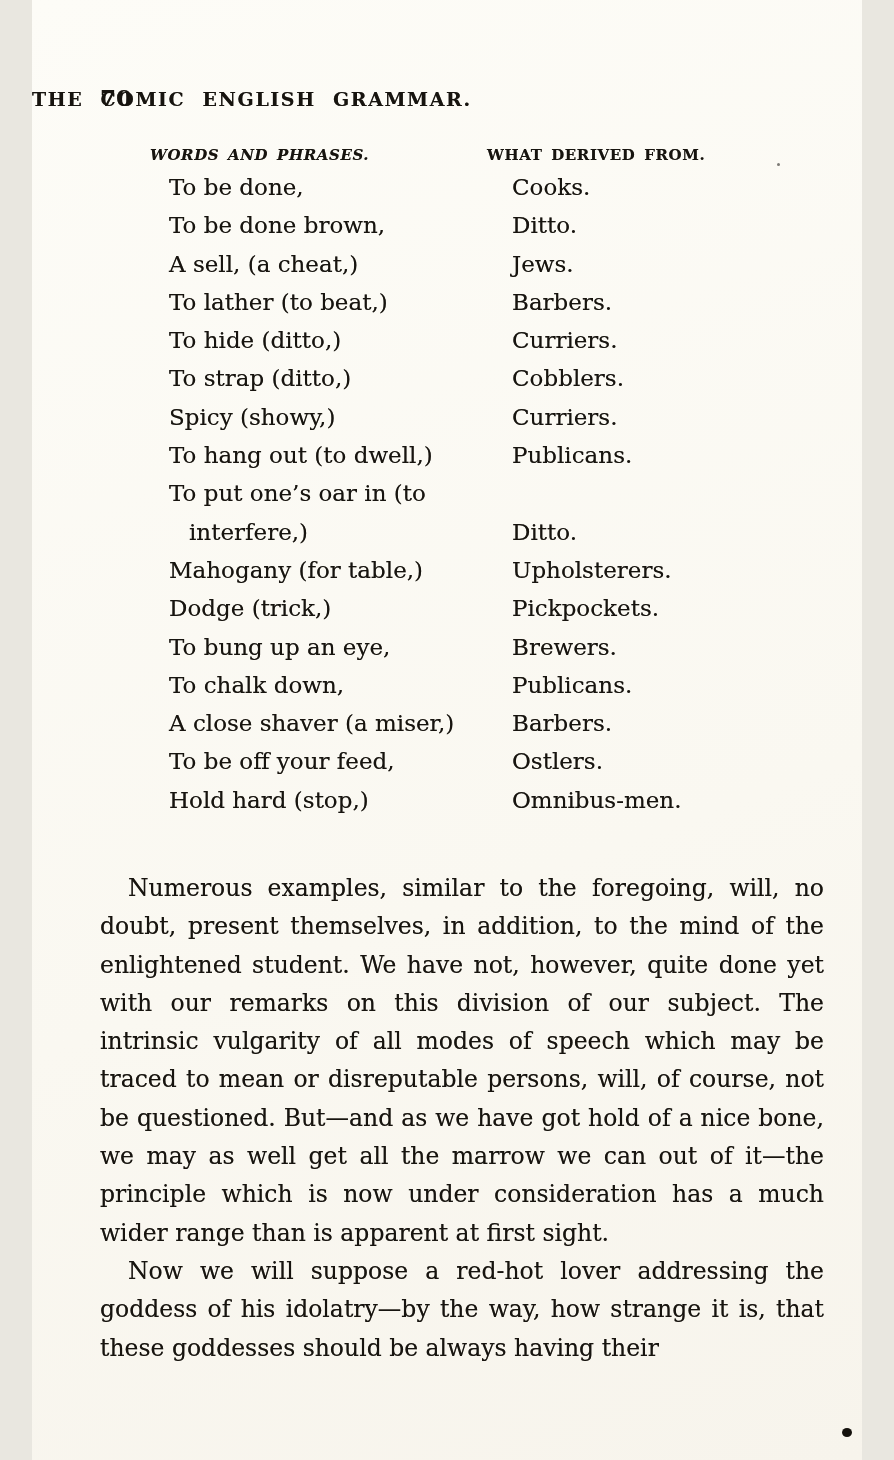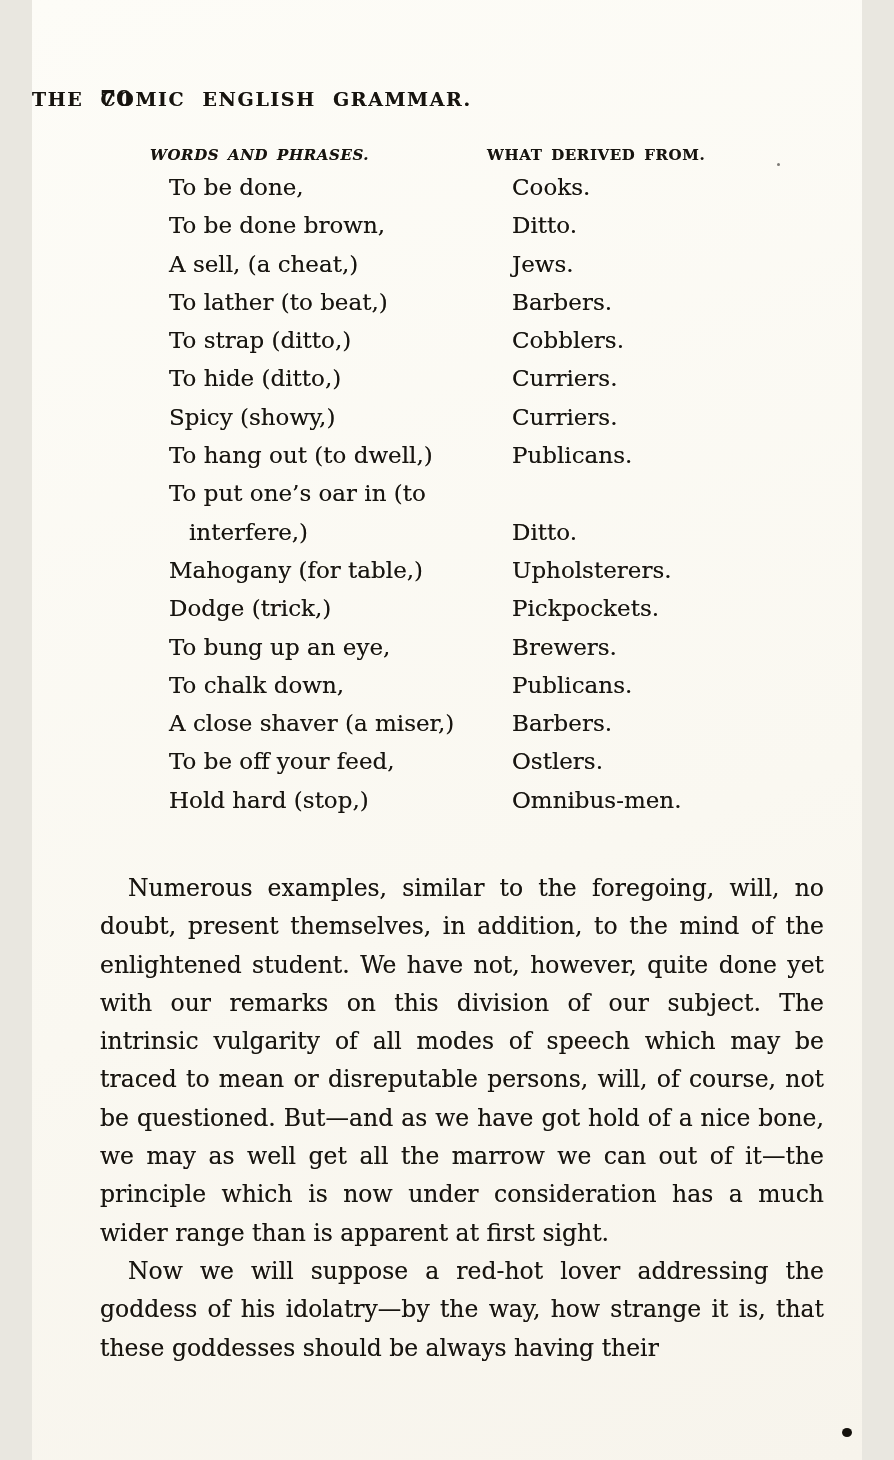--- a/index.html
+++ b/index.html
@@ -82,26 +82,26 @@
       </div>
       <div class="row">
         <span class="phrase">A sell, (a cheat,)</span>
         <span class="derived">Jews.</span>
       </div>
       <div class="row">
         <span class="phrase">To lather (to beat,)</span>
         <span class="derived">Barbers.</span>
       </div>
       <div class="row">
+        <span class="phrase">To hide (ditto,)</span>
+        <span class="derived">Curriers.</span>
+      </div>
+      <div class="row">
         <span class="phrase">To strap (ditto,)</span>
         <span class="derived">Cobblers.</span>
-      </div>
-      <div class="row">
-        <span class="phrase">To hide (ditto,)</span>
-        <span class="derived">Curriers.</span>
       </div>
       <div class="row">
         <span class="phrase">Spicy (showy,)</span>
         <span class="derived">Curriers.</span>
       </div>
       <div class="row">
         <span class="phrase">To hang out (to dwell,)</span>
         <span class="derived">Publicans.</span>
       </div>
       <div class="row">

